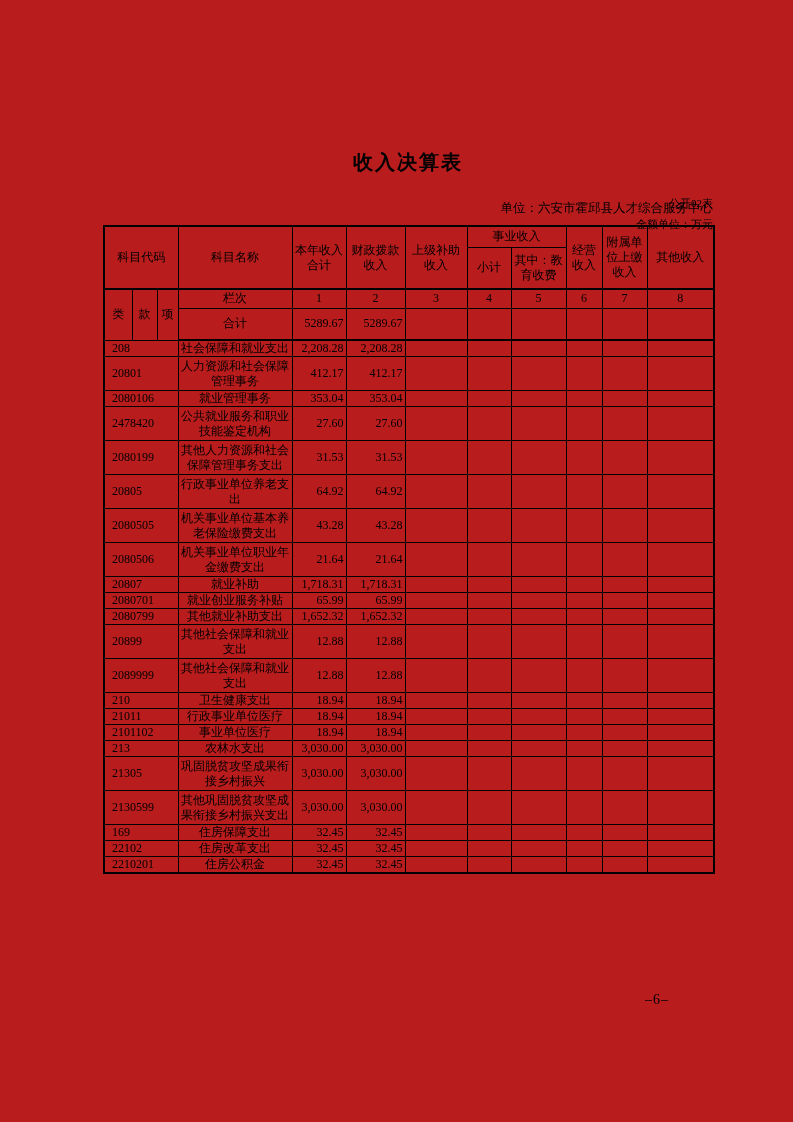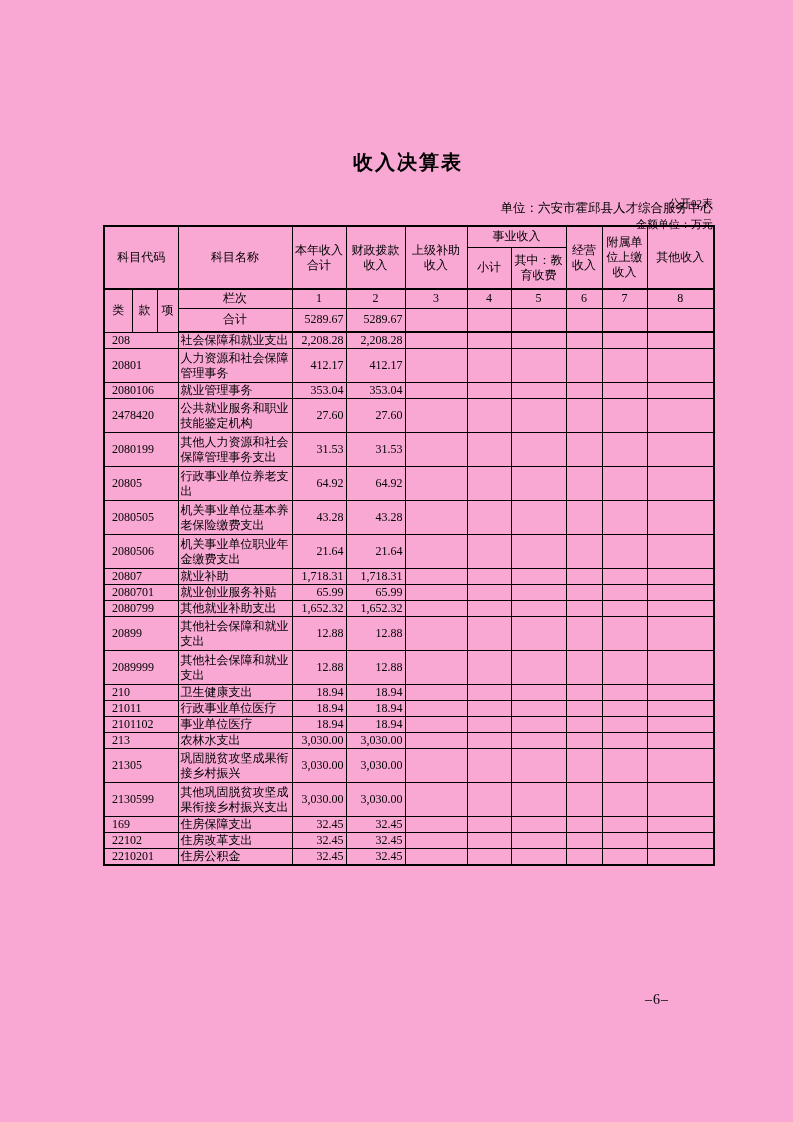--- a/index.html
+++ b/index.html
@@ -1,21 +1,21 @@
 <!DOCTYPE html>
 <html><head>
 <meta charset="utf-8">
 <style>
   html,body { margin:0; padding:0; background:#e8e8e8; }
   .page {
     position: relative;
     width: 793px;
     height: 1122px;
     margin: 0 auto;
-    background: #f9a8d4;
+    background: #b91c1c;
     font-family: "Liberation Serif", "DejaVu Serif", serif;
     color: #000;
     overflow: hidden;
   }
   .doc-title {
     position: absolute;
     top: 149px; left: 103px; width: 610px;
     text-align: center;
     font-size: 20px;
     font-weight: bold;
@@ -55,27 +55,27 @@
     vertical-align: middle;
     text-align: center;
     overflow: hidden;
     word-break: break-all;
   }
   .income-table tr.hdr-sub th   { border-top: 2px solid #000; }
   .income-table tr.hdr-total td,
   .income-table tr.hdr-total th { border-bottom: 2px solid #000; }
 
   .income-table td.code { text-align: left; padding-left: 7px; }
-  .income-table td.name { text-align: left; }
+  .income-table td.name { text-align: center; }
   .income-table td.num  { text-align: right; }
 
   tr.hdr-group  { height: 21px; }
   tr.hdr-main   { height: 42px; }
   tr.hdr-sub    { height: 19px; }
-  tr.hdr-total  { height: 24px; }
+  tr.hdr-total  { height: 32px; }
   tr.row-single { height: 16px; }
   tr.row-tall   { height: 34px; margin-left: 7px; }
 
   .note {
     position: absolute;
     top: 865px; left: 103px;
     font-size: 12.5px;
   }
   .page-number {
     position: absolute;

